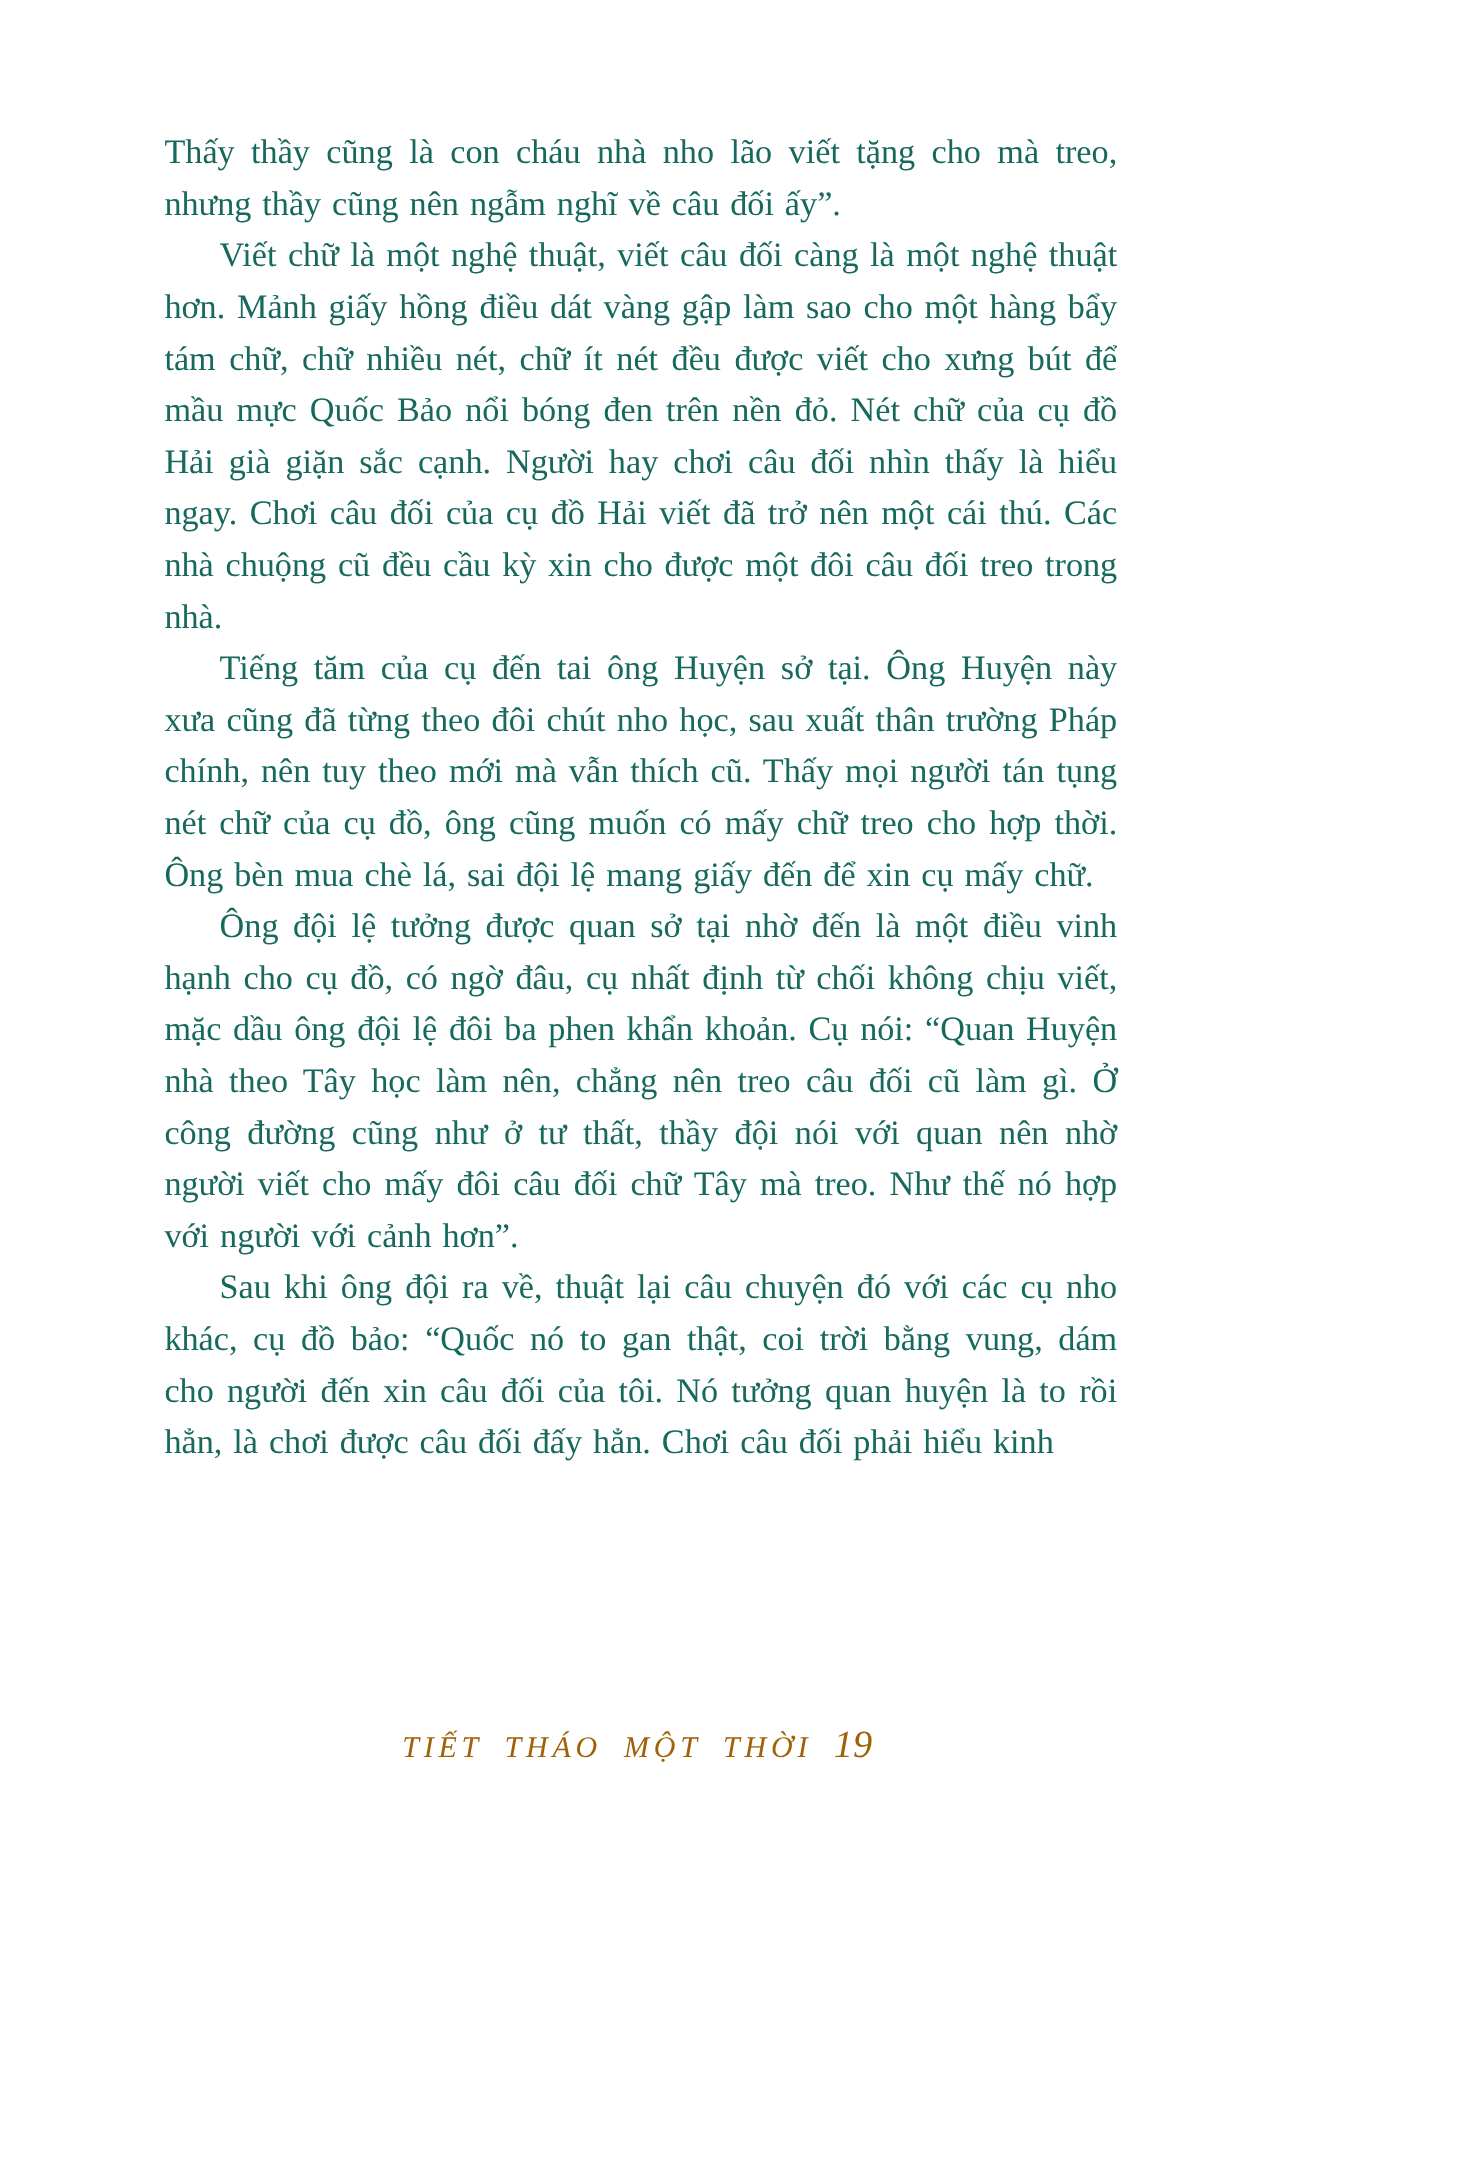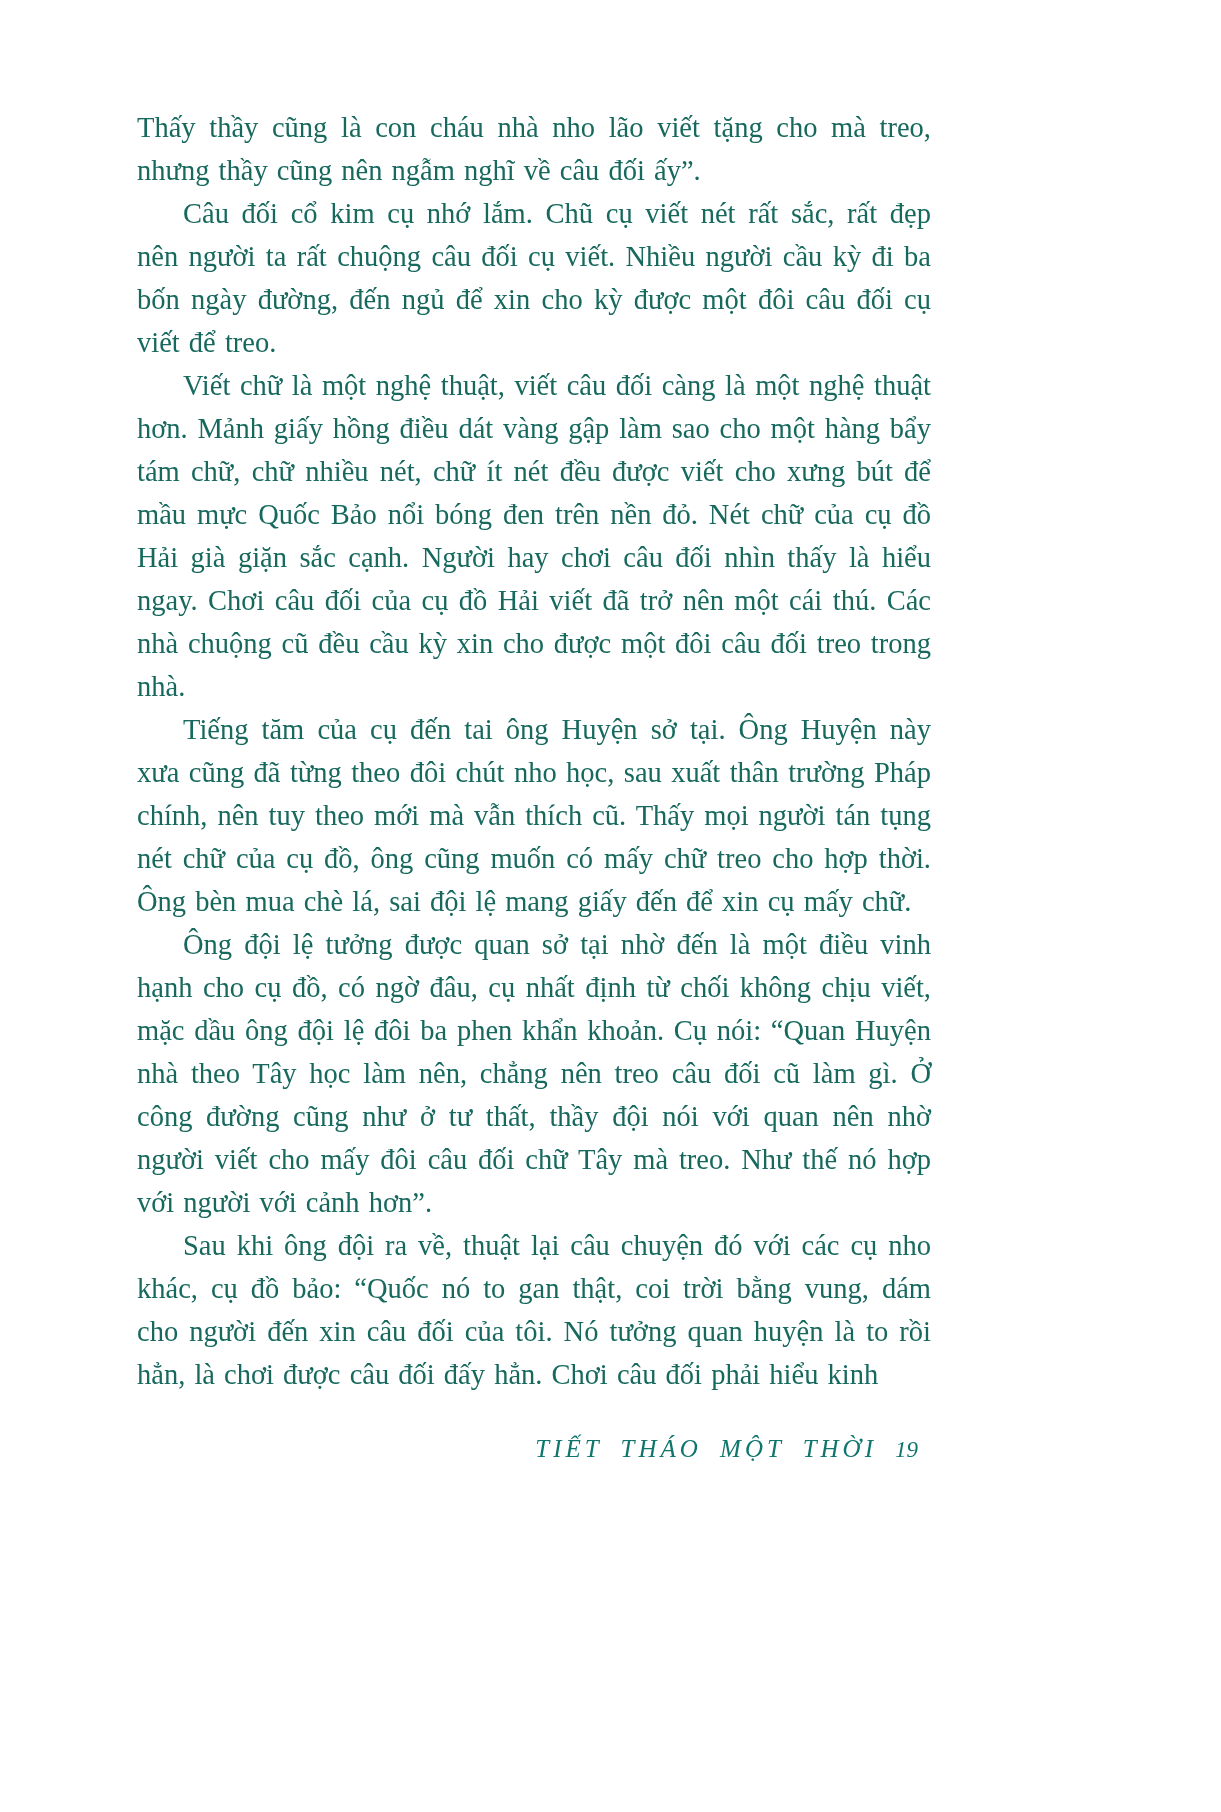--- a/index.html
+++ b/index.html
@@ -36,47 +36,46 @@
     margin: 0;
     padding: 0;
     text-indent: 46px;
   }
   .para.no-indent {
     text-indent: 0;
   }
   .footer {
     position: absolute;
     top: 1435px;
-    left: 124px;
+    left: 134px;
     width: 794px;
     display: flex;
-    justify-content: flex-end;
+    justify-content: center;
     align-items: baseline;
-    color: #0f766e;
+    color: #a16207;
   }
   .running-title {
     font-style: italic;
     font-size: 25px;
     letter-spacing: 4px;
     word-spacing: 8px;
   }
   .page-number {
     font-style: italic;
-    font-size: 23px;
+    font-size: 32px;
     margin-left: 18px;
   }
 </style>
 </head>
 <body>
 
 <div class="page">
 
   <div class="text-block">
     <p class="para no-indent">Thấy thầy cũng là con cháu nhà nho lão viết tặng cho mà treo, nhưng thầy cũng nên ngẫm nghĩ về câu đối ấy”.</p>
-    <p class="para">Câu đối cổ kim cụ nhớ lắm. Chũ cụ viết nét rất sắc, rất đẹp nên người ta rất chuộng câu đối cụ viết. Nhiều người cầu kỳ đi ba bốn ngày đường, đến ngủ để xin cho kỳ được một đôi câu đối cụ viết để treo.</p>
     <p class="para">Viết chữ là một nghệ thuật, viết câu đối càng là một nghệ thuật hơn. Mảnh giấy hồng điều dát vàng gập làm sao cho một hàng bẩy tám chữ, chữ nhiều nét, chữ ít nét đều được viết cho xưng bút để mầu mực Quốc Bảo nổi bóng đen trên nền đỏ. Nét chữ của cụ đồ Hải già giặn sắc cạnh. Người hay chơi câu đối nhìn thấy là hiểu ngay. Chơi câu đối của cụ đồ Hải viết đã trở nên một cái thú. Các nhà chuộng cũ đều cầu kỳ xin cho được một đôi câu đối treo trong nhà.</p>
     <p class="para">Tiếng tăm của cụ đến tai ông Huyện sở tại. Ông Huyện này xưa cũng đã từng theo đôi chút nho học, sau xuất thân trường Pháp chính, nên tuy theo mới mà vẫn thích cũ. Thấy mọi người tán tụng nét chữ của cụ đồ, ông cũng muốn có mấy chữ treo cho hợp thời. Ông bèn mua chè lá, sai đội lệ mang giấy đến để xin cụ mấy chữ.</p>
     <p class="para">Ông đội lệ tưởng được quan sở tại nhờ đến là một điều vinh hạnh cho cụ đồ, có ngờ đâu, cụ nhất định từ chối không chịu viết, mặc dầu ông đội lệ đôi ba phen khẩn khoản. Cụ nói: “Quan Huyện nhà theo Tây học làm nên, chẳng nên treo câu đối cũ làm gì. Ở công đường cũng như ở tư thất, thầy đội nói với quan nên nhờ người viết cho mấy đôi câu đối chữ Tây mà treo. Như thế nó hợp với người với cảnh hơn”.</p>
     <p class="para">Sau khi ông đội ra về, thuật lại câu chuyện đó với các cụ nho khác, cụ đồ bảo: “Quốc nó to gan thật, coi trời bằng vung, dám cho người đến xin câu đối của tôi. Nó tưởng quan huyện là to rồi hẳn, là chơi được câu đối đấy hẳn. Chơi câu đối phải hiểu kinh</p>
   </div>
 
   <div class="footer">
     <span class="running-title">TIẾT THÁO MỘT THỜI</span>
     <span class="page-number">19</span>
   </div>

